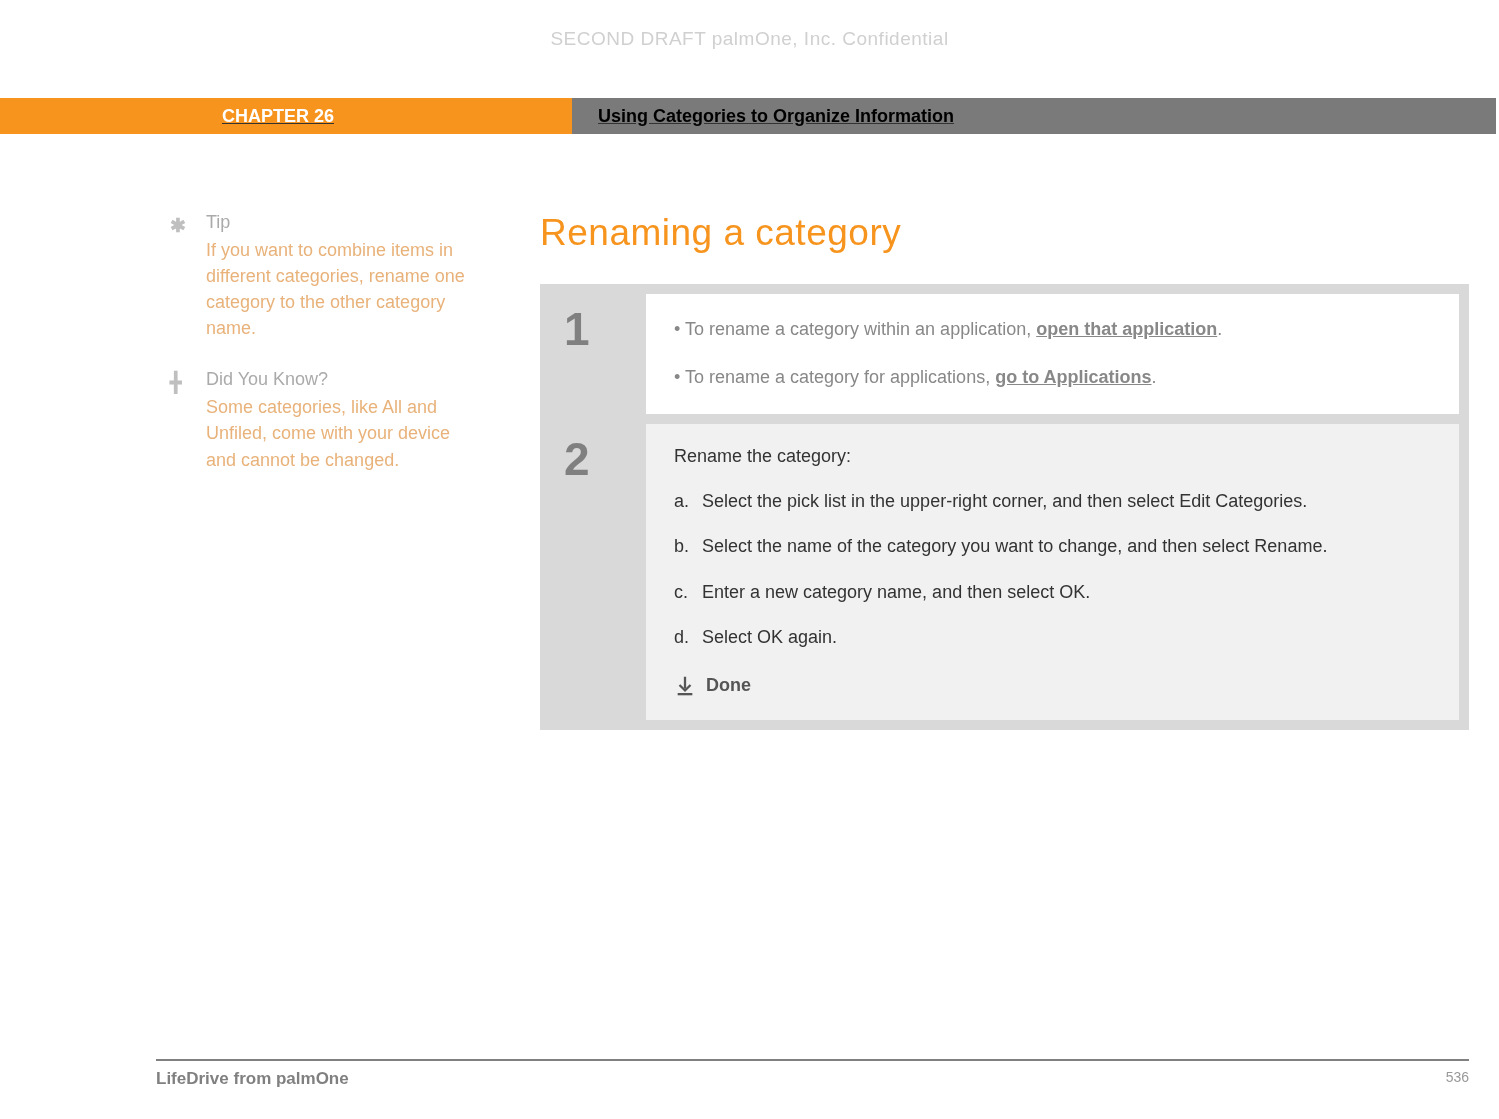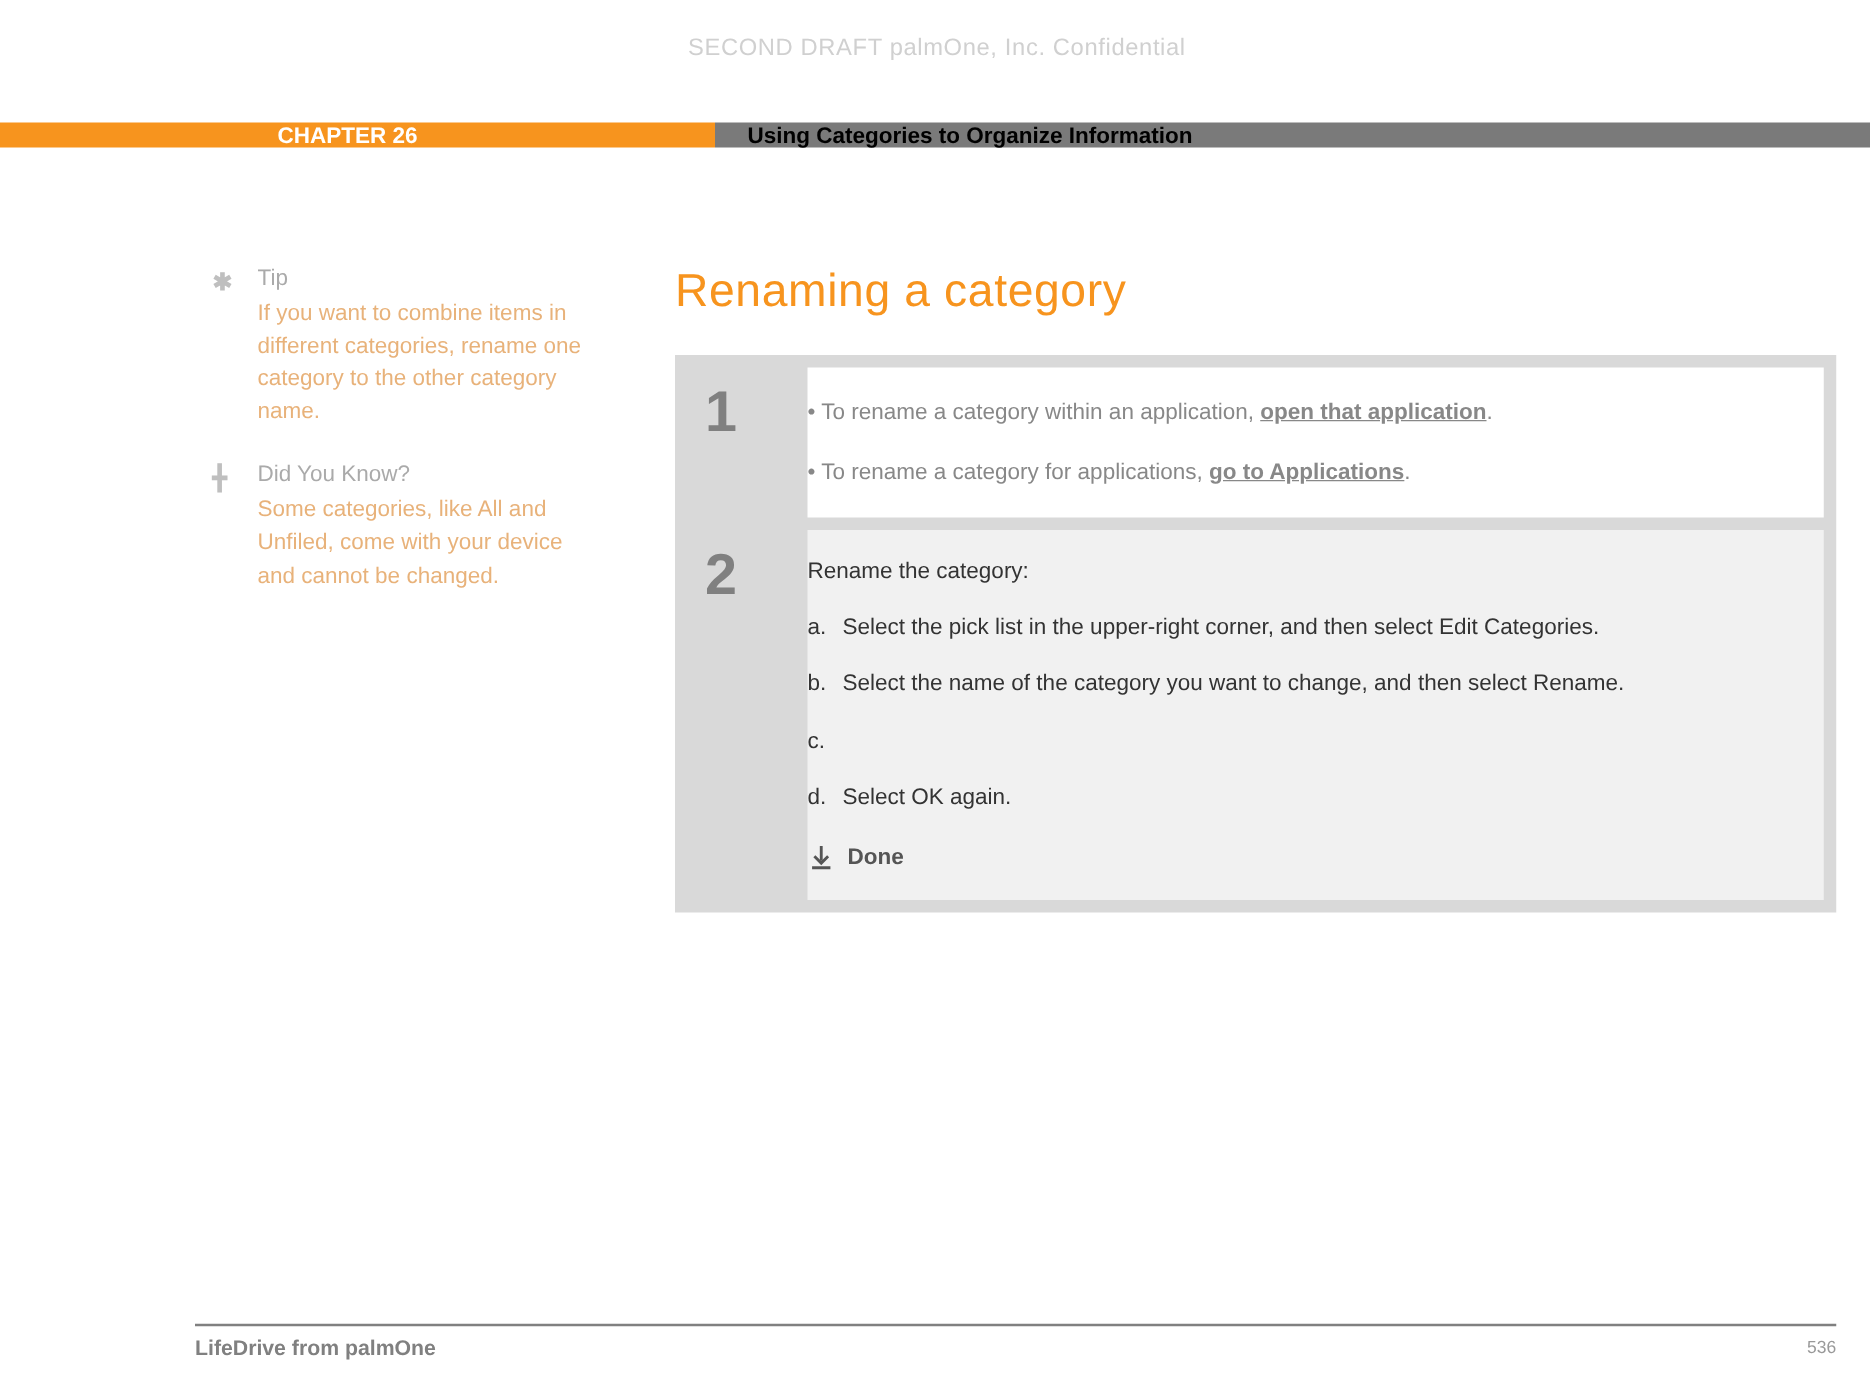--- a/index.html
+++ b/index.html
@@ -20,22 +20,23 @@
       color: #d0d0d0;
       font-size: 19px;
       letter-spacing: 0.5px;
       margin-top: 20px;
     }
     .header-bar {
       position: absolute;
       top: 98px;
       left: 0;
       right: 3px;
-      height: 20px;
-      display: flex;
+      height: 36px;
+      display: flex;
+      text-decoration: underline;
     }
     .header-orange {
       background: #f7941e;
       width: 572px;
       display: flex;
       align-items: center;
       justify-content: flex-end;
       padding-right: 238px;
       color: #fff;
       font-weight: bold;
@@ -109,21 +110,21 @@
       width: 96px;
       background: #d9d9d9;
       color: #808080;
       font-size: 46px;
       font-weight: bold;
       padding: 8px 0 0 14px;
       font-family: Arial, sans-serif;
     }
     .step-content {
       flex: 1;
-      padding: 22px 24px 24px 0;
+      padding: 22px 24px 24px 28px;
     }
     .step-1-content { background: #fff; color: #888; }
     .step-2-content { background: #f1f1f1; color: #333; }
     .bullet-line {
       font-size: 18px;
       margin-bottom: 22px;
       line-height: 1.45;
     }
     .bullet-line:last-child { margin-bottom: 0; }
     .link {
@@ -226,20 +227,21 @@
           <div class="substep">
             <div class="substep-letter">a.</div>
             <div>Select the pick list in the upper-right corner, and then select Edit Categories.</div>
           </div>
           <div class="substep">
             <div class="substep-letter">b.</div>
             <div>Select the name of the category you want to change, and then select Rename.</div>
           </div>
           <div class="substep">
             <div class="substep-letter">c.</div>
+            <div>Enter a new category name, and then select OK.</div>
           </div>
           <div class="substep">
             <div class="substep-letter">d.</div>
             <div>Select OK again.</div>
           </div>
           <div class="done-row">
             <svg class="done-icon" viewBox="0 0 24 24">
               <line x1="12" y1="3" x2="12" y2="16" stroke="#555" stroke-width="2.5"></line>
               <polyline points="6,12 12,18 18,12" fill="none" stroke="#555" stroke-width="2.5"></polyline>
               <line x1="4" y1="22" x2="20" y2="22" stroke="#555" stroke-width="2.5"></line>

